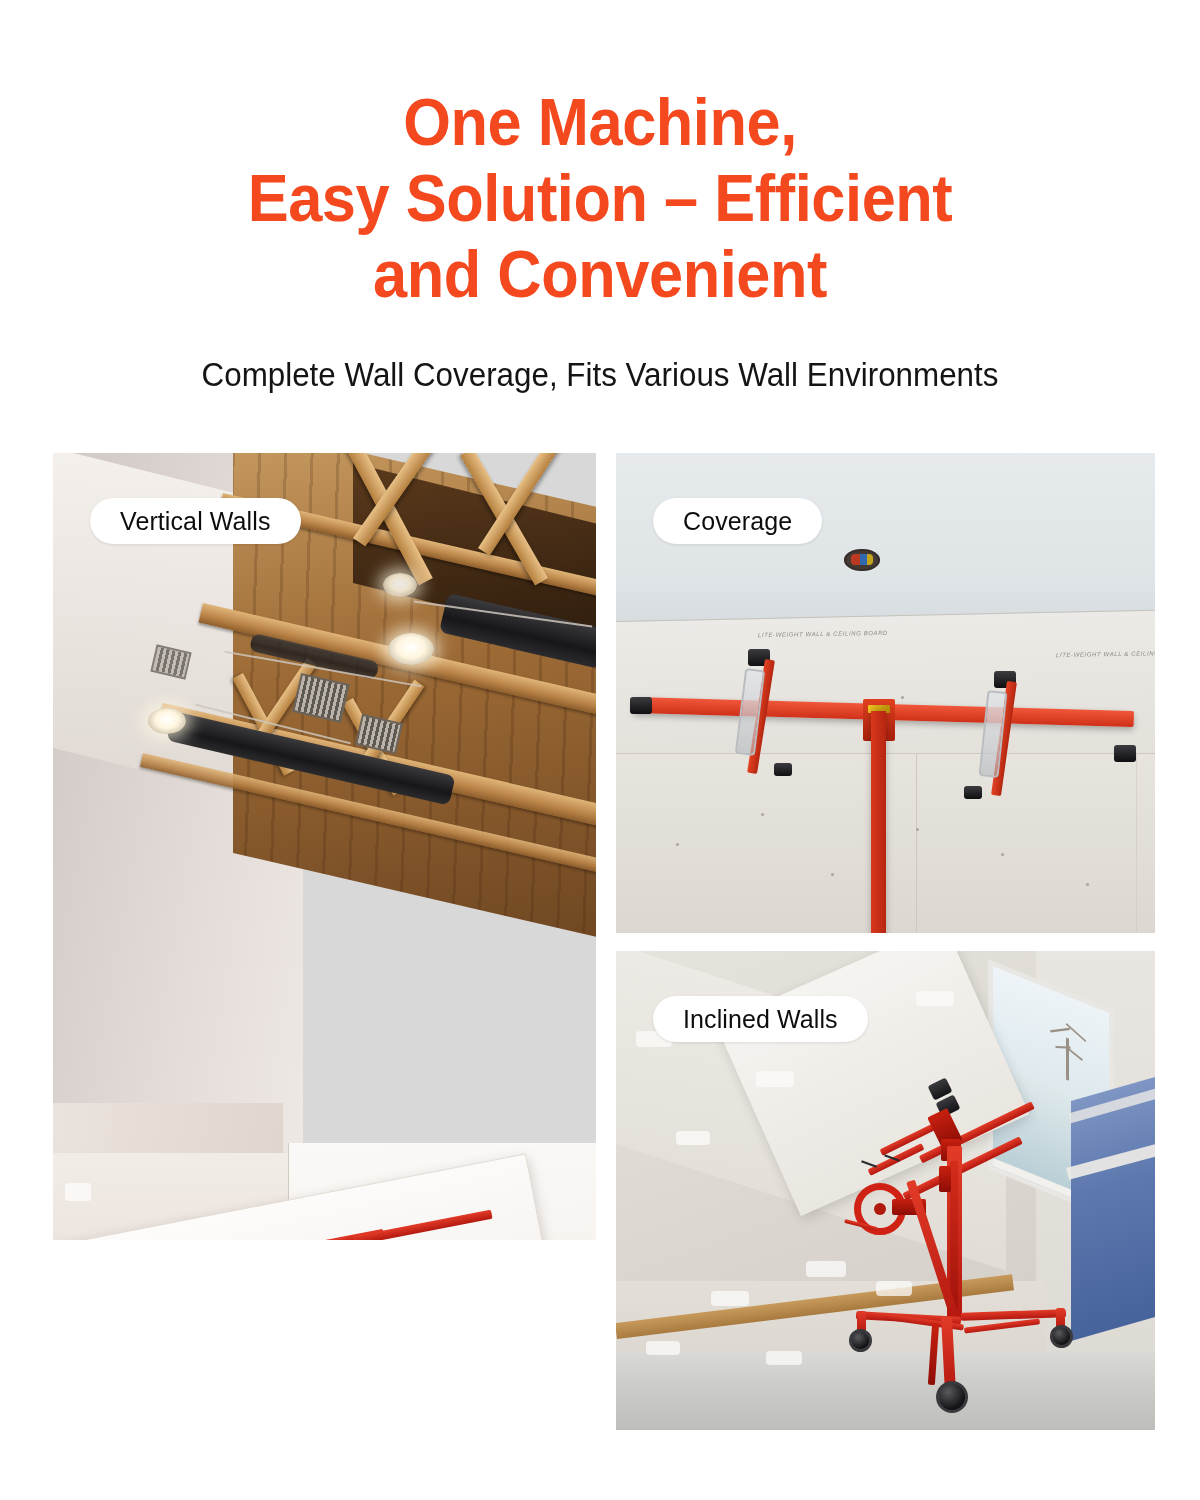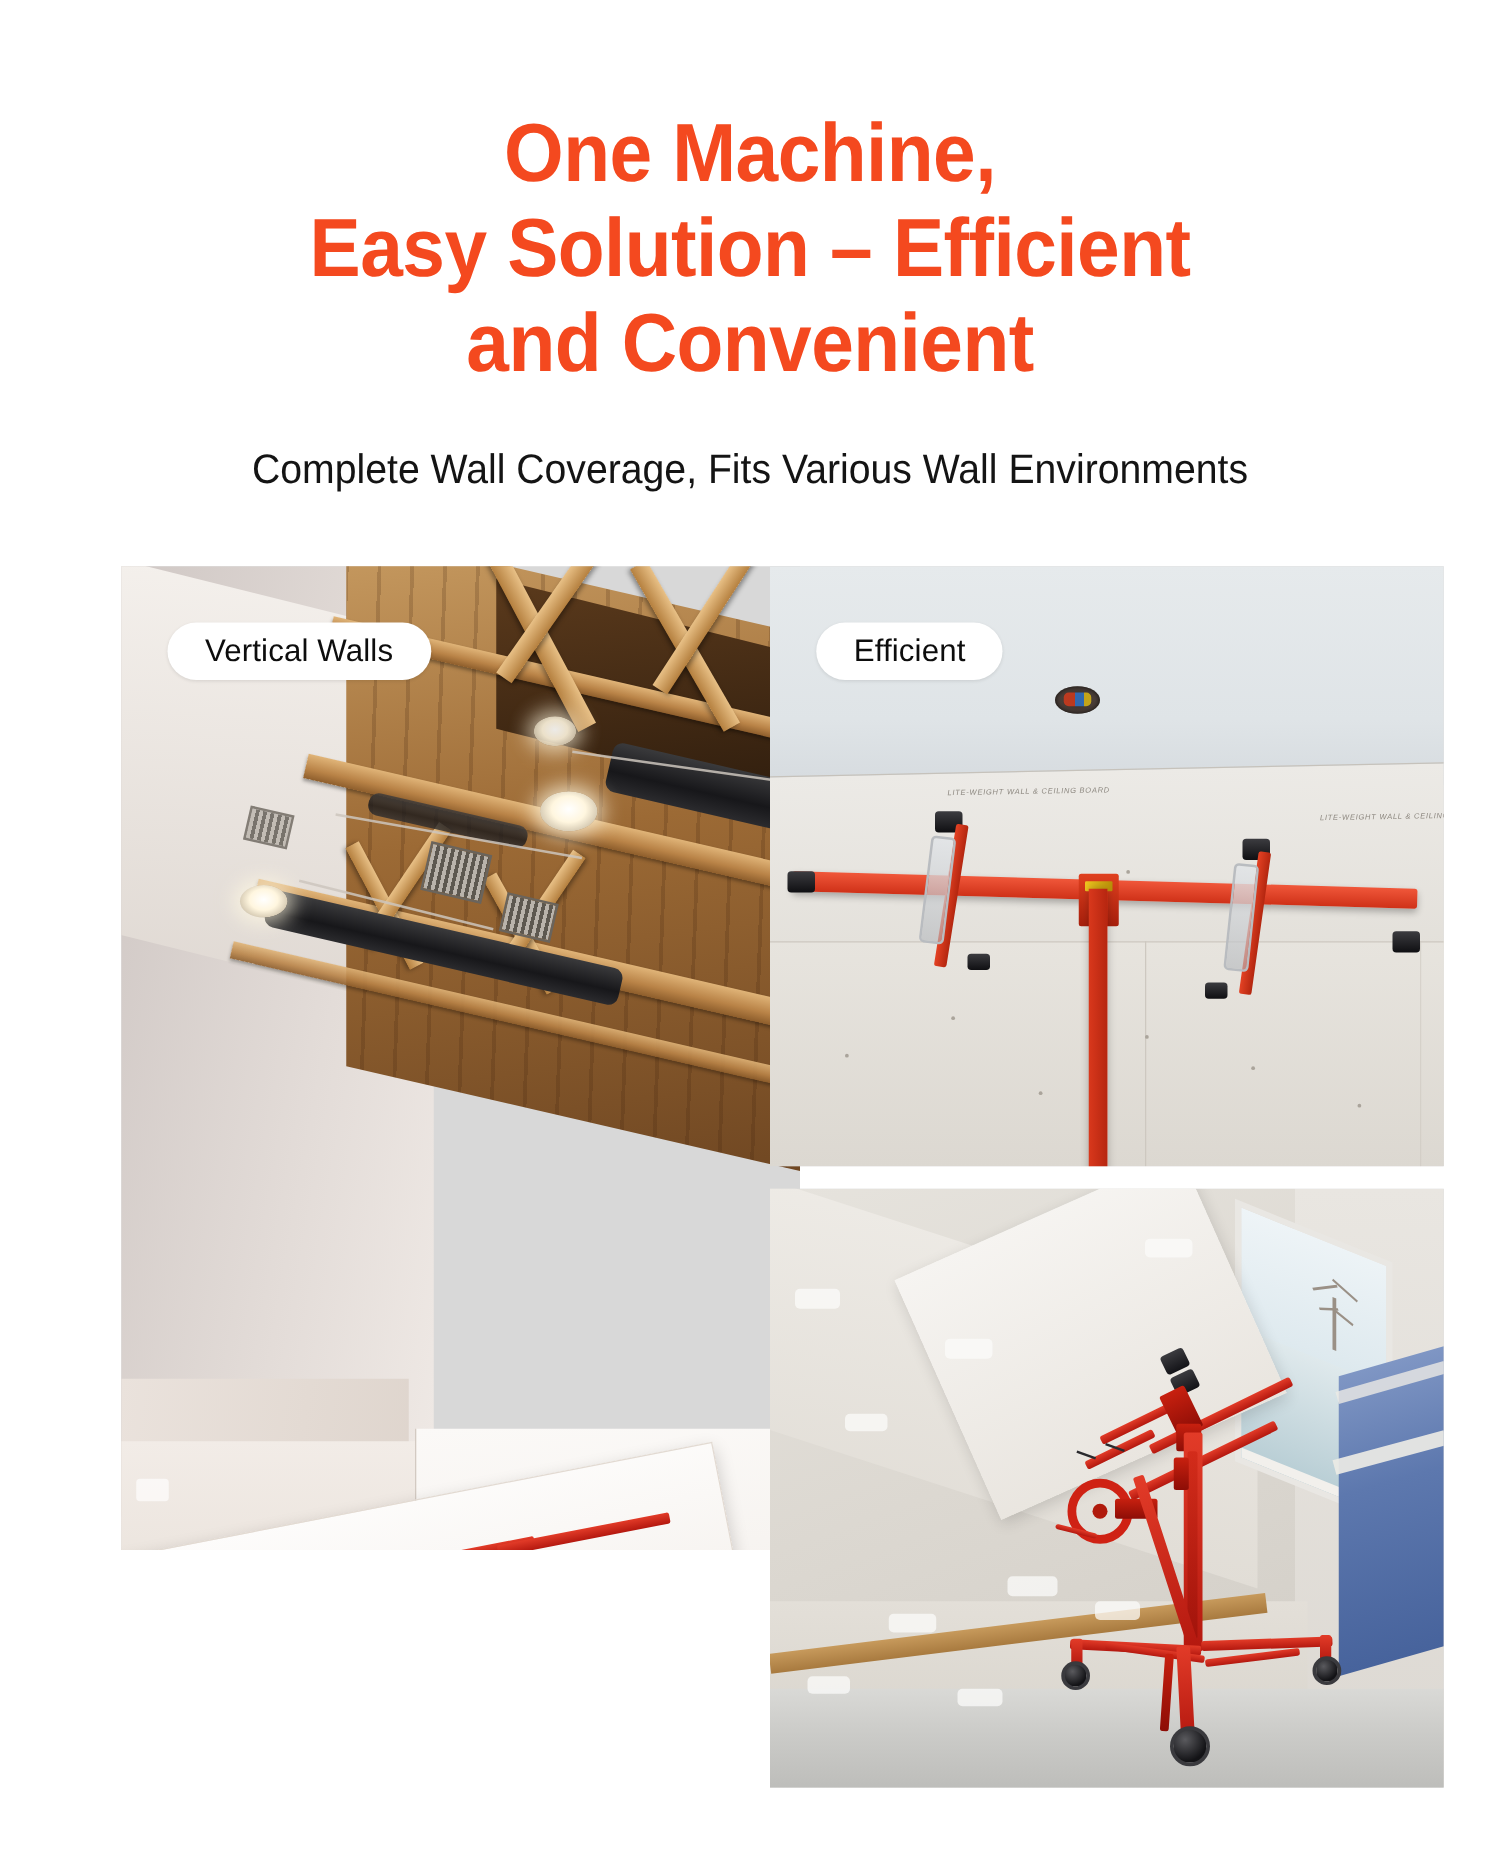--- a/index.html
+++ b/index.html
@@ -52,21 +52,21 @@
     transform-origin: center top;
     white-space: nowrap;
   }
 
   
   .panel {
     position: absolute;
     overflow: hidden;
     background: #d8d8d8;
   }
-  .panel-left   { left: 53px;  top: 453px; width: 543px; height: 787px; margin-left: 44px; }
+  .panel-left   { left: 53px;  top: 453px; width: 543px; height: 787px; }
   .panel-ceil   { left: 616px; top: 453px; width: 539px; height: 480px; }
   .panel-incl   { left: 616px; top: 951px; width: 539px; height: 479px; }
 
   .photo { position: absolute; inset: 0; font-style: italic; }
 
   
   .badge {
     position: absolute;
     display: flex;
     align-items: center;
@@ -444,21 +444,21 @@
       <div class="p2-endcap" style="left:348px;top:333px;width:18px;height:13px;"></div>
 
       <div class="p2-arm" style="left:140px;top:206px;height:115px;transform:rotate(9deg);"></div>
       <div class="p2-arm" style="left:383px;top:228px;height:115px;transform:rotate(8deg);"></div>
 
       <div class="p2-bracket" style="left:124px;top:216px;width:20px;height:86px;transform:rotate(7deg);"></div>
       <div class="p2-bracket" style="left:367px;top:238px;width:20px;height:86px;transform:rotate(6deg);"></div>
     </div>
 
     <div class="badge badge-ceilings">
-      <span>Efficient</span>
+      <span>Coverage</span>
     </div>
   </div>
 
   <div class="panel panel-incl">
     <div class="photo">
 
       <div style="position:absolute;inset:0;background:linear-gradient(180deg,#e9e6e1,#dcd8d2);"></div>
 
       <div class="p3-slope"></div>
       <div class="p3-slope2"></div>
@@ -530,15 +530,18 @@
         <div class="bar" style="left:348px;top:372px;width:76px;height:6px;transform:rotate(-7deg);"></div>
         <div class="bar" style="left:327px;top:366px;width:11px;height:75px;transform:rotate(-3deg);"></div>
         <div class="bar-d" style="left:314px;top:372px;width:7px;height:62px;transform:rotate(4deg);"></div>
 
         <div class="caster" style="left:233px;top:378px;width:23px;height:23px;"></div>
         <div class="caster" style="left:434px;top:374px;width:23px;height:23px;"></div>
         <div class="caster" style="left:320px;top:430px;width:32px;height:32px;"></div>
       </div>
     </div>
 
+    <div class="badge badge-inclined">
+      <span>Inclined Walls</span>
+    </div>
   </div>
 
 </div>
 
 </body></html>

